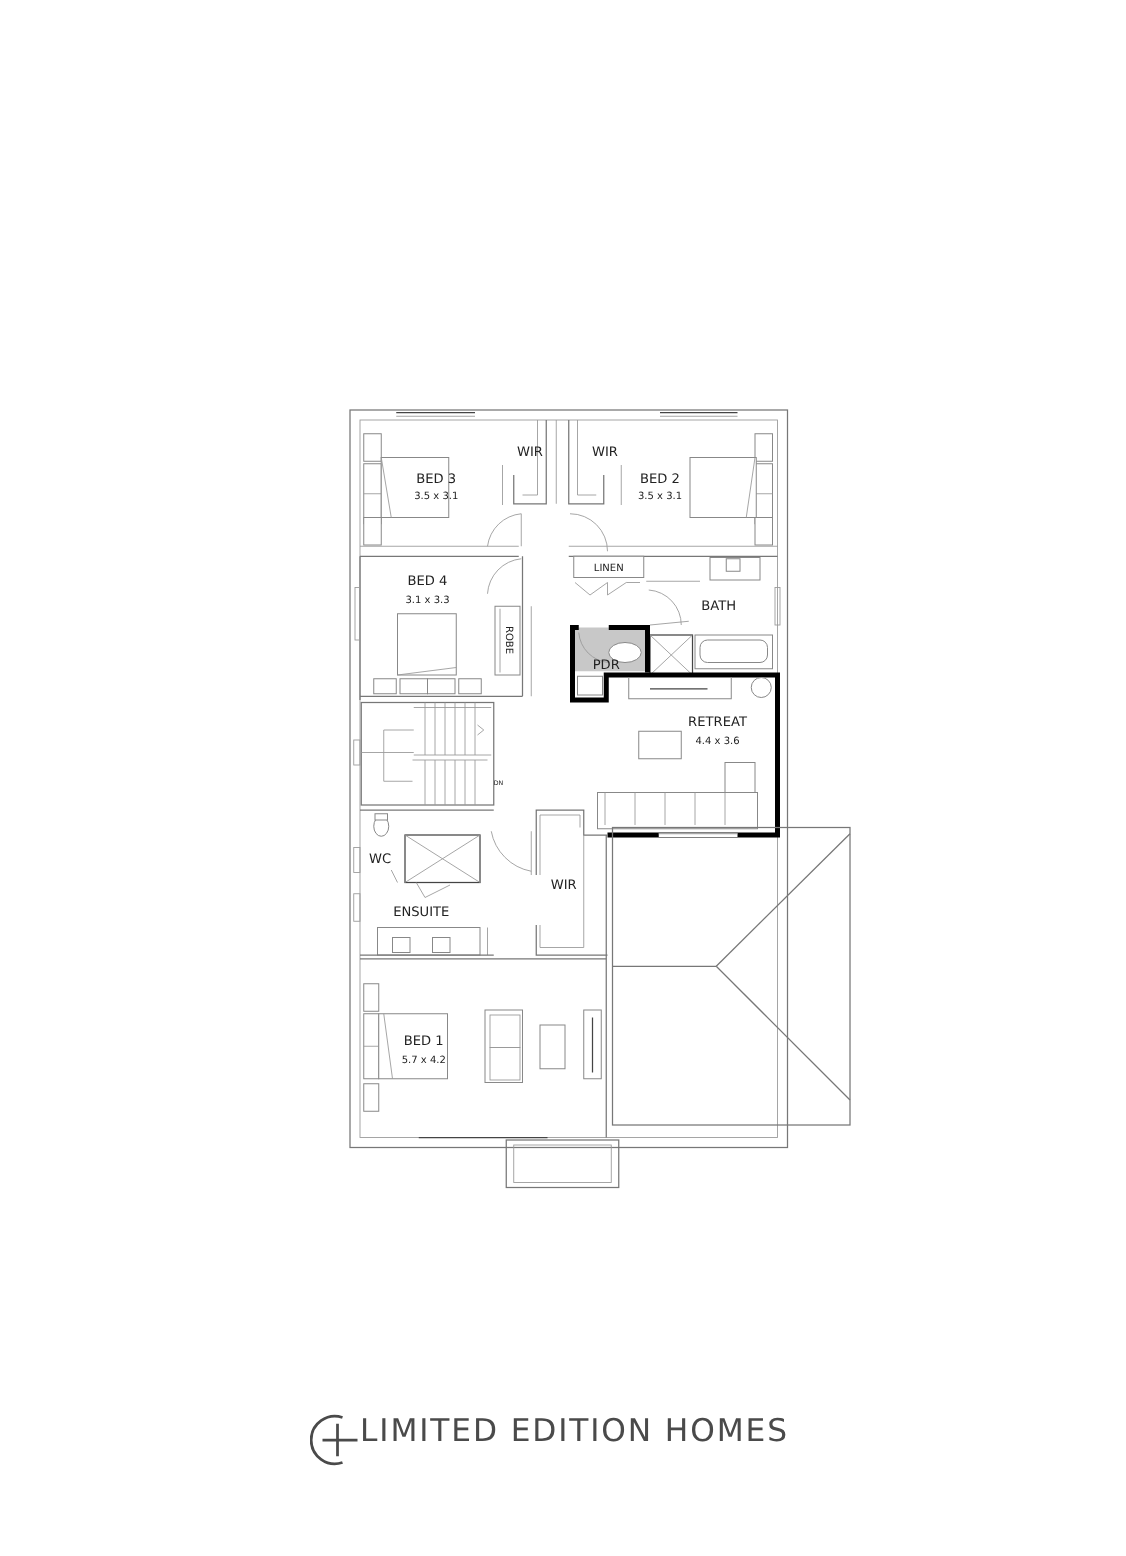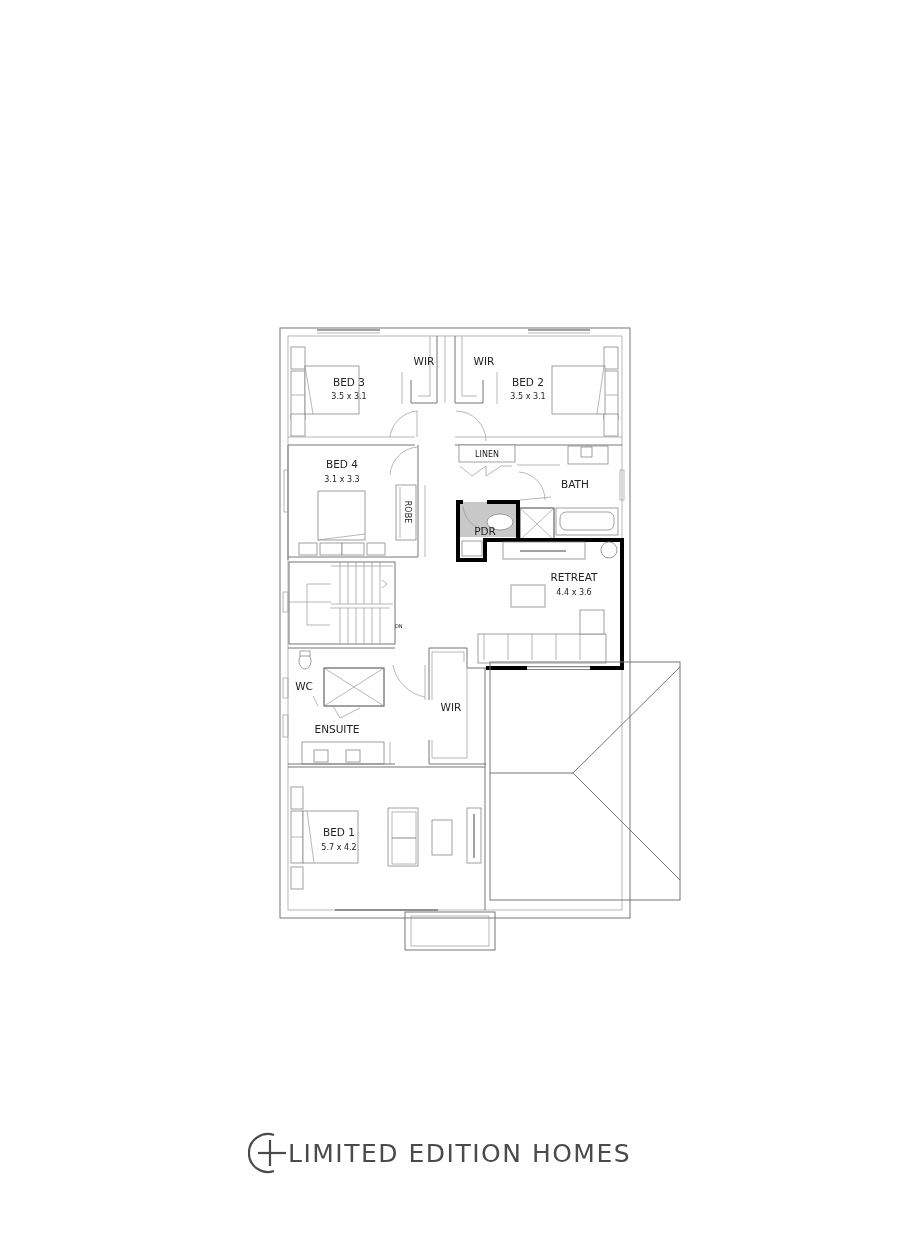--- a/index.html
+++ b/index.html
@@ -6,21 +6,21 @@
   body { width:901px; height:1245px; position:relative; overflow:hidden; font-family:"Liberation Sans", sans-serif; }
   #plan { position:absolute; left:0; top:0; width:901px; height:1245px; }
   .lbl { font-family:"DejaVu Sans", sans-serif; font-size:10.5px; fill:#222; text-anchor:middle; }
   .dim { font-family:"DejaVu Sans", sans-serif; font-size:8px; fill:#222; text-anchor:middle; }
   .tiny { font-family:"DejaVu Sans", sans-serif; font-size:5px; fill:#222; }
   .w { fill:none; stroke:#777; stroke-width:1; }
   .wd { fill:none; stroke:#444; stroke-width:1; }
   .f { fill:#fff; stroke:#888; stroke-width:0.8; }
   .thin { fill:none; stroke:#999; stroke-width:0.7; }
   .bold { fill:none; stroke:#000; stroke-width:4; }
-  #brand { position:absolute; left:248px; top:1130px; width:410px; height:46px; display:flex; align-items:center; }
+  #brand { position:absolute; left:248px; top:1130px; width:410px; height:46px; display:flex; align-items:flex-start; }
   #brand .mark { width:40px; height:44px; position:relative; }
   #brand .name { font-family:"DejaVu Sans", sans-serif; font-size:25px; letter-spacing:1.5px; color:#4a4a4a; margin-left:0px; white-space:nowrap; }
 </style>
 </head>
 <body>
 
 <svg id="plan" viewBox="0 0 901 1245" xmlns="http://www.w3.org/2000/svg">
 
   <rect x="280" y="328" width="350" height="590" class="w"></rect>
   <rect x="288" y="336" width="334" height="574" class="thin"></rect>

